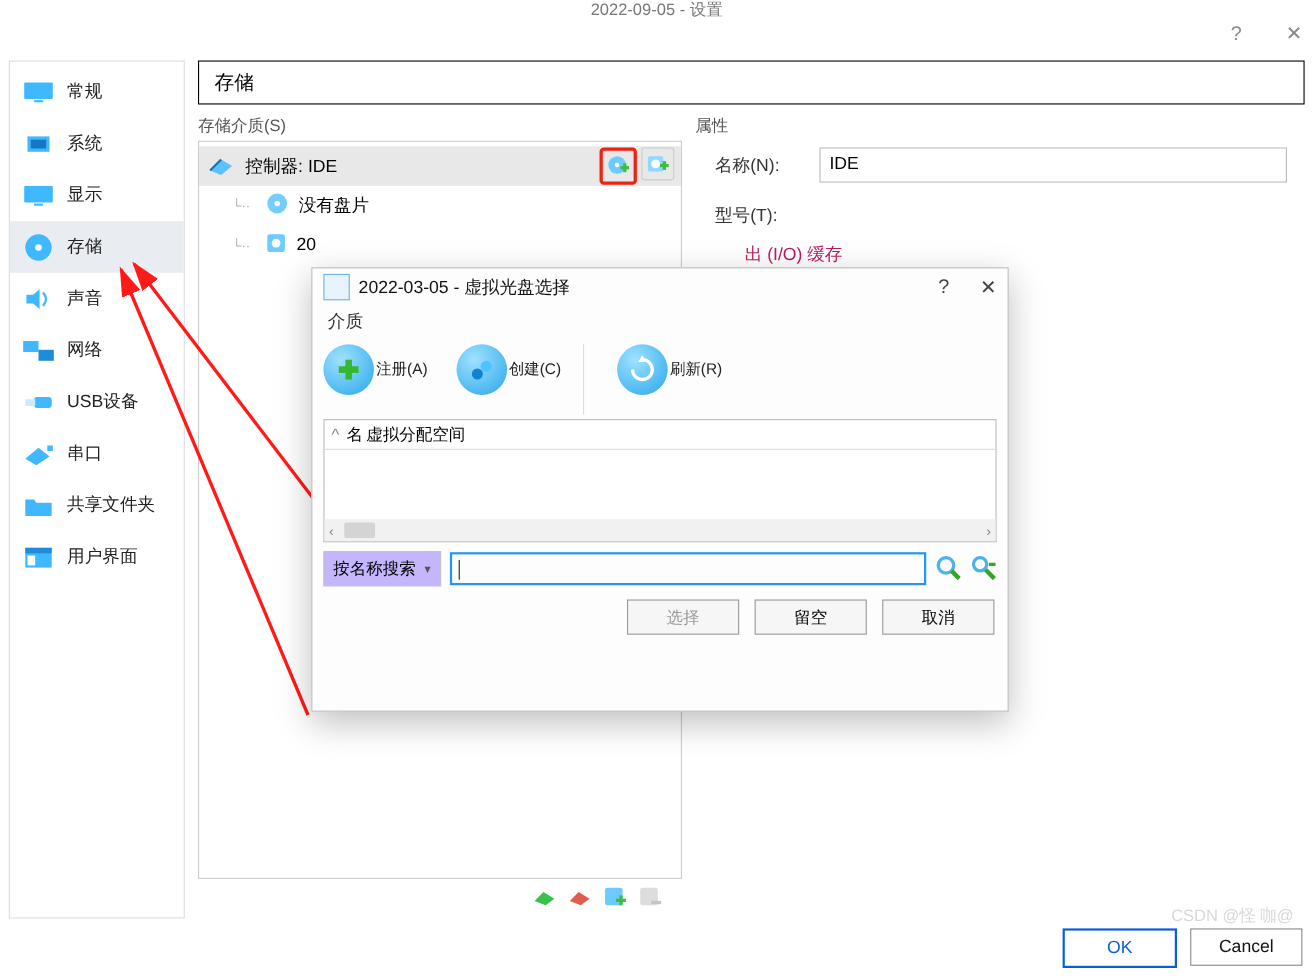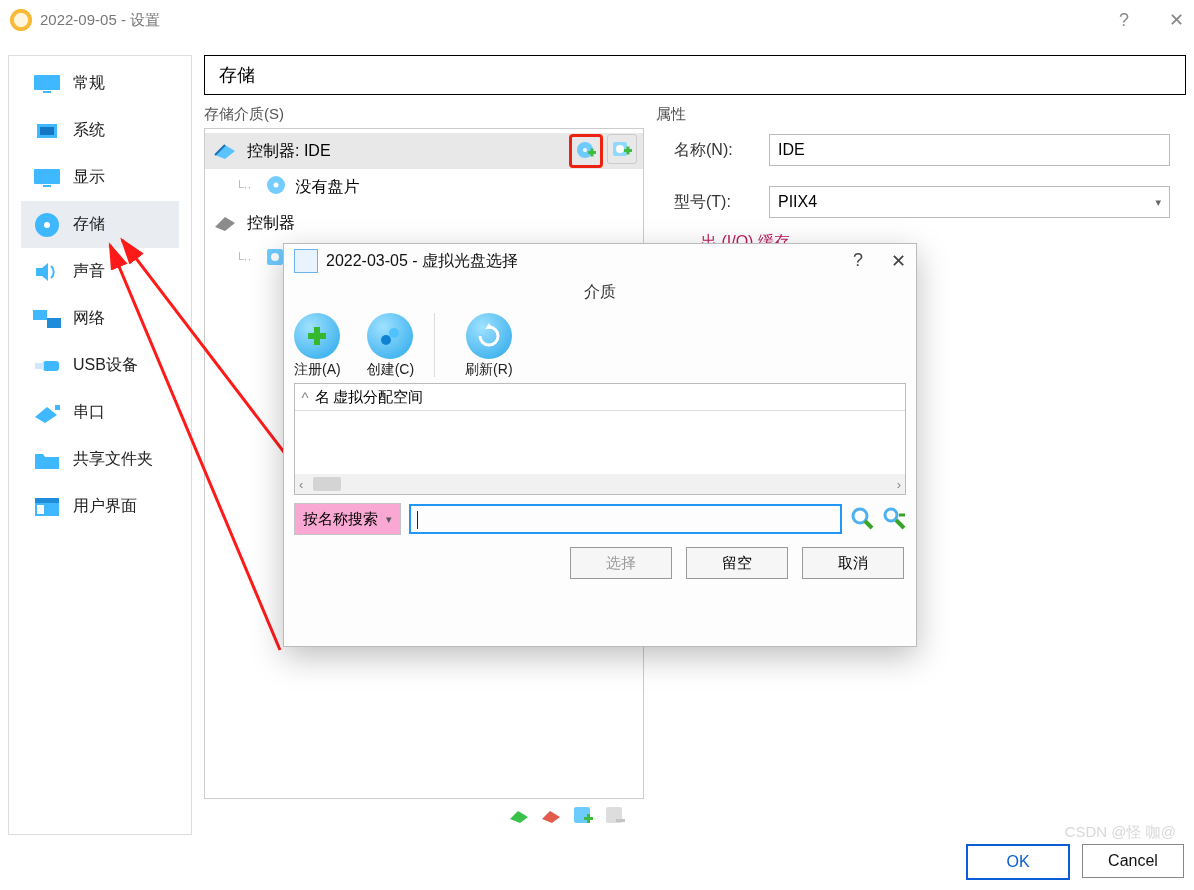--- a/index.html
+++ b/index.html
@@ -1,23 +1,23 @@
 <!DOCTYPE html>
 <html><head>
 <meta charset="utf-8">
 <style>
   html,body{margin:0;padding:0;font-family:"Microsoft YaHei","Segoe UI",Arial,sans-serif;font-size:13px;background:#fff;color:#000;}
   .window{width:1194px;height:890px;position:relative;box-sizing:border-box;}
-  .titlebar{height:40px;display:flex;align-items:center;padding:0 10px;color:#777;font-size:15px;}
+  .titlebar{height:40px;display:flex;align-items:center;padding:0 10px;color:#777;font-size:15px;flex-direction:column;}
   .titlebar .gear{width:22px;height:22px;border-radius:50%;background:radial-gradient(#ffd680,#f7a400);margin-right:8px;position:relative;}
   .titlebar .gear::before{content:"";position:absolute;inset:4px;border-radius:50%;background:#fff6e0;}
   .tb-controls{margin-left:auto;display:flex;align-items:center;gap:40px;color:#888;font-size:18px;}
   .tb-controls span{cursor:default;}
   .body{position:absolute;left:8px;right:8px;top:55px;bottom:55px;display:flex;gap:12px;}
-  .sidebar{width:158px;border:1px solid #ddd;background:#fff;padding:4px 12px;}
+  .sidebar{width:158px;border:1px solid #ddd;background:#fff;padding:4px 0;}
   .sidebar-item{height:47px;display:flex;align-items:center;padding-left:12px;gap:12px;font-size:16px;color:#222;}
   .sidebar-item.active{background:#e9edf2;}
   .side-icon{width:28px;height:22px;display:flex;align-items:center;justify-content:center;}
   .side-icon svg{display:block;}
   .main{flex:1;display:flex;flex-direction:column;gap:10px;position:relative;}
   .section-title-box{border:1px solid #000;height:38px;display:flex;align-items:center;padding-left:14px;font-size:18px;font-weight:500;}
   .main-cols{flex:1;display:flex;gap:12px;}
   .col-left{width:440px;display:flex;flex-direction:column;}
   .col-right{flex:1;display:flex;flex-direction:column;}
   .group-label{font-size:15px;color:#555;margin-bottom:4px;}
@@ -37,34 +37,34 @@
   .attr-input.combo::after{content:"▾";margin-left:auto;margin-right:8px;color:#666;font-size:11px;}
   .iocache{font-size:16px;color:#be185d;padding-left:45px;}
   .footer{position:absolute;right:10px;bottom:10px;display:flex;gap:12px;}
   .btn{width:100px;height:32px;border:1px solid #888;display:flex;align-items:center;justify-content:center;font-size:16px;font-family:Liberation Sans, sans-serif;color:#111;}
   .btn.primary{border:2px solid #0a5dd6;color:#0a5dd6;}
   
   .modal{position:absolute;left:283px;top:243px;width:632px;height:402px;background:#fdfdfd;border:1px solid #bbb;box-shadow:0 10px 30px rgba(0,0,0,.25);}
   .modal-title{height:34px;display:flex;align-items:center;padding:0 10px;font-size:16px;color:#111;}
   .modal-title .mico{width:22px;height:22px;background:#e8f3fd;border:1px solid #6cb3e9;margin-right:8px;}
   .modal-title .mctrls{margin-left:auto;display:flex;gap:28px;font-size:18px;color:#444;}
-  .modal-sub{padding:4px 14px;font-size:16px;color:#333;text-align:center;}
+  .modal-sub{padding:4px 14px;font-size:16px;color:#333;}
   .toolbar{display:flex;align-items:flex-start;padding:6px 10px 2px;gap:26px;}
-  .tool{display:flex;flex-direction:column;align-items:center;gap:2px;font-size:14px;color:#222;}
+  .tool{display:flex;flex-direction:row;align-items:center;gap:2px;font-size:14px;color:#222;}
   .tool .tcircle{width:46px;height:46px;border-radius:50%;background:radial-gradient(circle at 35% 30%,#9fe1ff,#28a7ea);display:flex;align-items:center;justify-content:center;}
   .divider{width:1px;height:64px;background:#ddd;margin:0 4px 0 -6px;}
   .listbox{margin:2px 10px 4px;border:1px solid #bbb;height:110px;position:relative;background:#fff;}
   .listhead{display:flex;align-items:center;height:26px;font-size:15px;border-bottom:1px solid #ddd;}
   .listhead .caret{width:20px;text-align:center;color:#888;}
   .list-scroll{position:absolute;left:0;right:0;bottom:0;height:20px;background:#f1f1f1;display:flex;align-items:center;}
   .list-scroll .thumb{width:28px;height:14px;background:#d4d4d4;margin-left:18px;border-radius:2px;}
   .list-scroll::before{content:"‹";position:absolute;left:4px;color:#888;}
   .list-scroll::after{content:"›";position:absolute;right:4px;color:#888;}
   .search-row{display:flex;align-items:center;gap:8px;margin:8px 10px 6px;}
-  .combo-small{border:1px solid #c4c4c4;background:#f9a8d4;height:30px;display:flex;align-items:center;padding:0 8px;font-size:15px;}
+  .combo-small{border:1px solid #c4c4c4;background:#c4b5fd;height:30px;display:flex;align-items:center;padding:0 8px;font-size:15px;}
   .combo-small::after{content:"▾";margin-left:8px;font-size:11px;color:#555;}
   .search-input{flex:1;height:30px;border:2px solid #2196f3;position:relative;box-sizing:border-box;}
   .search-input::before{content:"";position:absolute;left:6px;top:5px;width:1px;height:18px;background:#222;}
   .modal-btns{display:flex;justify-content:flex-end;gap:14px;padding:6px 12px;}
   .btn2{width:100px;height:30px;border:1px solid #999;background:#f6f6f6;display:flex;align-items:center;justify-content:center;font-size:15px;}
   .btn2.disabled{color:#9b9b9b;}
   .watermark{position:absolute;right:18px;bottom:48px;color:#d8d8d8;font-size:15px;transform:rotate(0deg);}
   
   .arrow{position:absolute;pointer-events:none;}
 </style>
@@ -210,26 +210,20 @@
               </div>
             </div>
             <div class="tree-row tree-child">
               <span class="tree-tick">└··</span>
               <span><svg width="20" height="20">
                     <circle cx="10" cy="10" r="9" fill="#74ccff"></circle>
                     <circle cx="10" cy="10" r="2.5" fill="#fff"></circle>
                   </svg></span>
               <span>没有盘片</span>
             </div>
-            <div class="tree-row">
-              <span class="ctrl-icon"><svg width="24" height="20">
-                    <path d="M2 14 L12 4 L22 10 L12 18 Z" fill="#8c8c8c"></path>
-                  </svg></span>
-              <span>控制器</span>
-            </div>
             <div class="tree-row tree-child">
               <span class="tree-tick">└··</span>
               <span><svg width="18" height="18">
                     <rect x="1" y="1" width="16" height="16" rx="2" fill="#6ecbff"></rect>
                     <circle cx="9" cy="9" r="4" fill="#fff"></circle>
                   </svg></span>
               <span>20</span>
             </div>
           </div>
           <div class="tree-toolbar">
@@ -254,23 +248,20 @@
         <div class="col-right">
           <div class="group-label">属性</div>
           <div class="attr-row">
             <span class="attr-label">名称(N):</span>
             <div class="attr-input">
                 <span>IDE</span>
               </div>
           </div>
           <div class="attr-row">
             <span class="attr-label">型号(T):</span>
-            <div class="attr-input combo">
-                <span>PIIX4</span>
-              </div>
           </div>
           <div class="iocache">出 (I/O) 缓存</div>
         </div>
       </div>
     </div>
   </div>
 
   <svg class="arrow" style="left:100px;top:220px" width="200" height="440">
     <defs>
         <marker id="ah" markerWidth="10" markerHeight="10" refX="8" refY="3" orient="auto">

